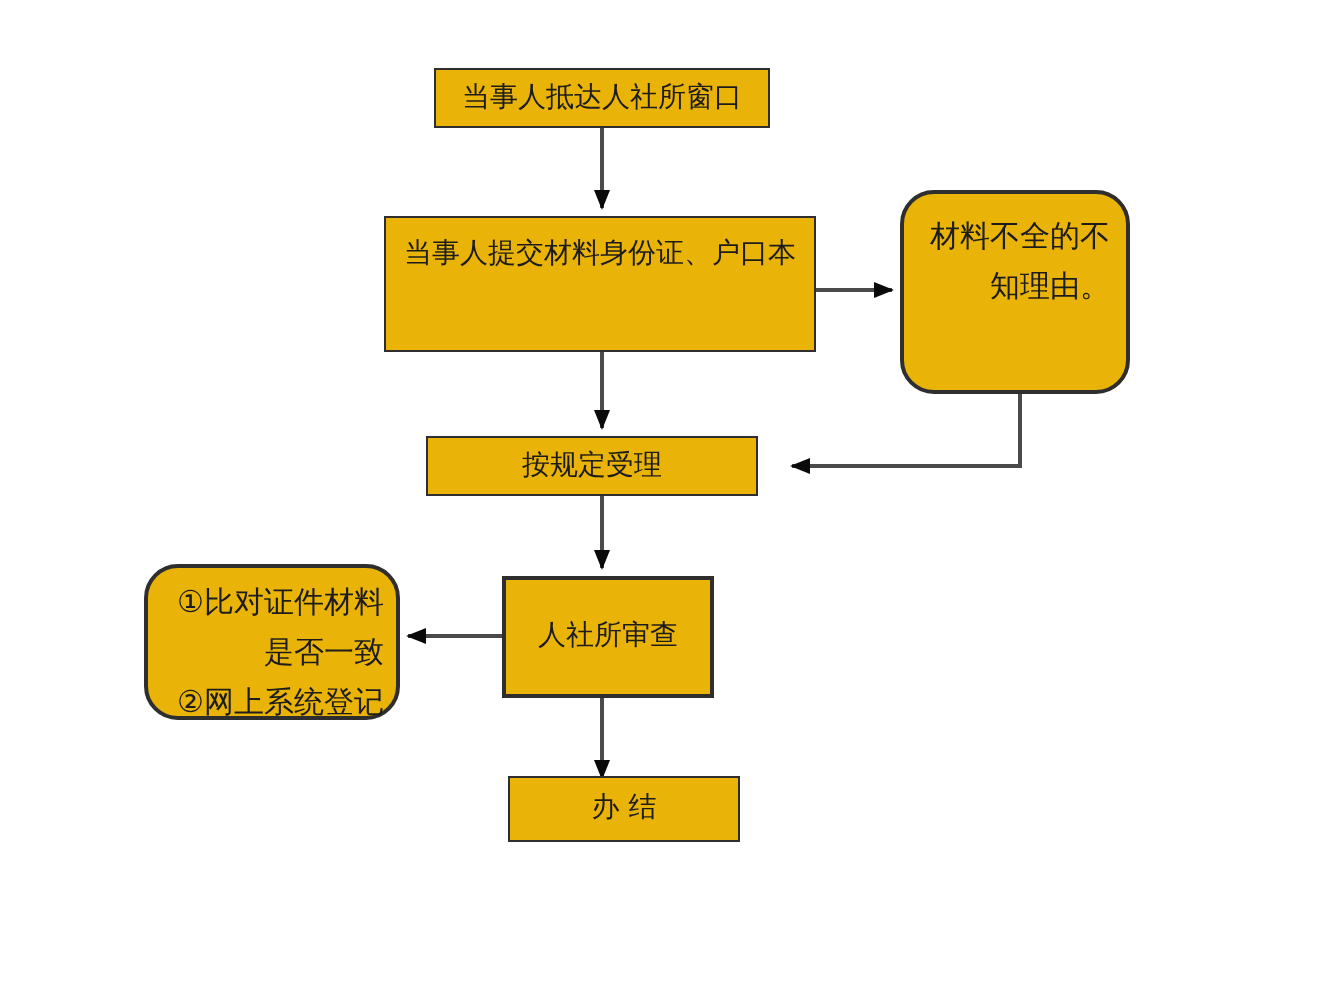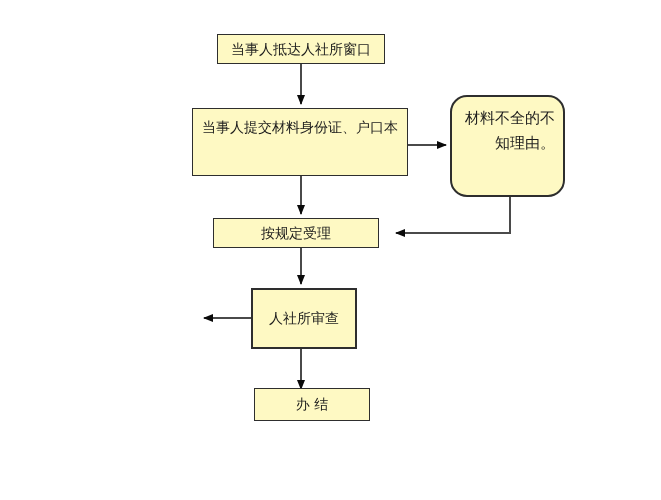--- a/index.html
+++ b/index.html
@@ -7,21 +7,21 @@
   body {
     position: relative;
     font-family: "DejaVu Sans", "Liberation Sans", sans-serif;
     color: #1c1c1c;
     overflow: hidden;
   }
   .canvas { position: absolute; left: 0; top: 0; width: 661px; height: 500px; }
   svg.arrow-layer { position: absolute; left: 0; top: 0; width: 661px; height: 500px; pointer-events: none; }
   .node {
     position: absolute;
-    background: #fef9c3;
+    background: #eab308;
     border: 1.5px solid #2e2e2e;
     font-size: 14px;
     line-height: 21px;
     display: flex;
     flex-direction: column;
     justify-content: center;
     align-items: center;
     text-align: center;
   }
   .node.rounded {
@@ -75,20 +75,25 @@
 
   <div class="node rounded n-reject">
     <span class="line">材料不全的不</span>
     <span class="line">知理由。</span>
   </div>
 
   <div class="node n-accept">
     <span class="line">按规定受理</span>
   </div>
 
+  <div class="node rounded n-check">
+    <span class="line">①比对证件材料</span>
+    <span class="line">是否一致</span>
+    <span class="line">②网上系统登记</span>
+  </div>
 
   <div class="node n-review">
     <span class="line">人社所审查</span>
   </div>
 
   <div class="node n-complete">
     <span class="line">办 结</span>
   </div>
 
 </div>

